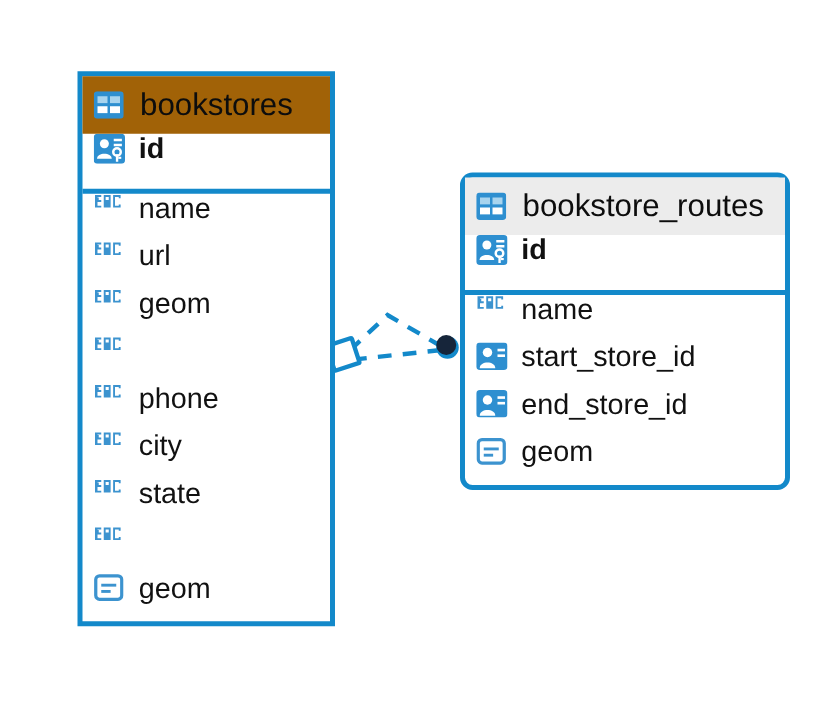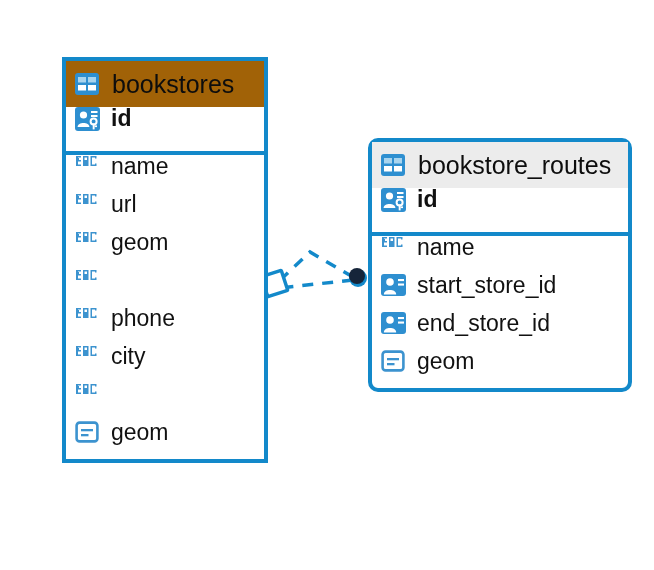--- a/index.html
+++ b/index.html
@@ -195,20 +195,30 @@
       <span class="icon-slot">
         <svg class="icon" width="23" height="12" viewBox="0 0 46 24" xmlns="http://www.w3.org/2000/svg">
           <path fill="#3c93cf" d="M2 22 V2 h10 v3 h-6 v5 h6 v3 h-6 v6 h6 v3 z M4 6 h4 v4 h-4 z"></path>
           <path fill="#3c93cf" d="M16 22 V2 h11 v9 h-3 v-6 h-5 v5 h8 v12 h-11 z M19 13 h5 v6 h-5 z"></path>
           <path fill="#3c93cf" d="M31 22 V2 h12 v5 h-3 V5 h-6 v14 h6 v-2 h3 v5 z"></path>
         </svg>
       </span>
       <span class="field-label">city</span>
     </div>
 
+    <div class="field-row">
+      <span class="icon-slot">
+        <svg class="icon" width="23" height="12" viewBox="0 0 46 24" xmlns="http://www.w3.org/2000/svg">
+          <path fill="#3c93cf" d="M2 22 V2 h10 v3 h-6 v5 h6 v3 h-6 v6 h6 v3 z M4 6 h4 v4 h-4 z"></path>
+          <path fill="#3c93cf" d="M16 22 V2 h11 v9 h-3 v-6 h-5 v5 h8 v12 h-11 z M19 13 h5 v6 h-5 z"></path>
+          <path fill="#3c93cf" d="M31 22 V2 h12 v5 h-3 V5 h-6 v14 h6 v-2 h3 v5 z"></path>
+        </svg>
+      </span>
+      <span class="field-label">state</span>
+    </div>
 
 
     <div class="field-row">
       <span class="icon-slot">
         <svg class="icon" width="23" height="12" viewBox="0 0 46 24" xmlns="http://www.w3.org/2000/svg">
           <path fill="#3c93cf" d="M2 22 V2 h10 v3 h-6 v5 h6 v3 h-6 v6 h6 v3 z M4 6 h4 v4 h-4 z"></path>
           <path fill="#3c93cf" d="M16 22 V2 h11 v9 h-3 v-6 h-5 v5 h8 v12 h-11 z M19 13 h5 v6 h-5 z"></path>
           <path fill="#3c93cf" d="M31 22 V2 h12 v5 h-3 V5 h-6 v14 h6 v-2 h3 v5 z"></path>
         </svg>
       </span>

